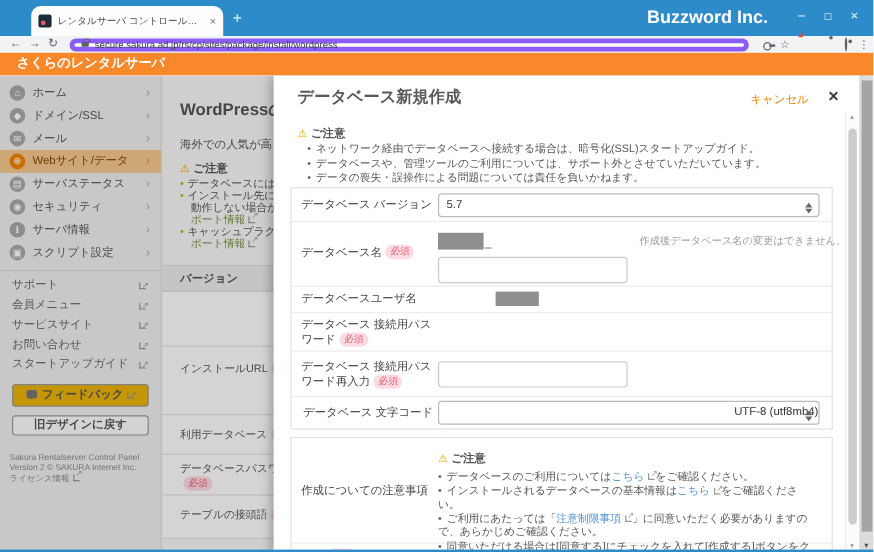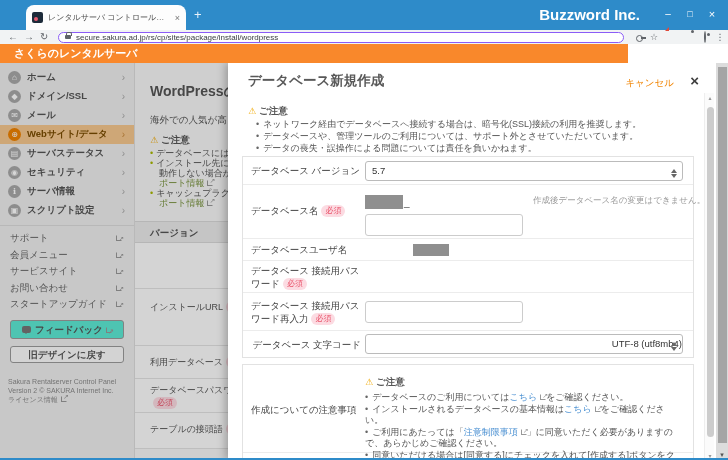--- a/index.html
+++ b/index.html
@@ -18,62 +18,62 @@
     text-overflow:ellipsis; flex:1 1 auto; }
   .tab-close { font-size:9px; color:#777; margin-left:4px; flex:0 0 auto; cursor:default; }
   .newtab { position:absolute; left:194px; top:4px; color:#e8f2fa; font-size:13px; line-height:22px; }
   .wintitle { position:absolute; right:88px; top:0; line-height:30px; color:#fff; font-size:15px; font-weight:bold; }
   .wc { position:absolute; top:0; height:30px; line-height:28px; color:#fff; font-size:10px; text-align:center; width:20px; }
   .wc.min { right:50px; } .wc.max { right:28px; font-size:9px; } .wc.cls { right:6px; font-size:11px; }
 
   .toolbar { position:absolute; left:0; top:30px; width:728px; height:14px; background:#f1f3f4; }
   .navbtn { position:absolute; top:0; height:14px; line-height:14px; color:#5f6368; font-size:10px; }
   .omnibox { position:absolute; left:58px; top:1.5px; width:566px; height:11px; background:#fff;
-    border:1px solid #8b5cf6; border-radius:6px; display:flex; align-items:center; padding:0 6px; }
+    border:4px solid #8b5cf6; border-radius:6px; display:flex; align-items:center; padding:0 6px; }
   .osslock { width:6px; height:4px; background:#5f6368; border-radius:1px; position:relative; margin-right:5px; flex:0 0 auto; }
   .osslock::before { content:""; position:absolute; top:-3px; left:1px; width:4px; height:3px;
     border:1px solid #5f6368; border-bottom:none; border-radius:2px 2px 0 0; }
   .url { font-size:8px; color:#3c4043; white-space:nowrap; }
   .tbi { position:absolute; top:2px; width:12px; height:11px; text-align:center; line-height:11px;
     font-size:9px; color:#5f6368; }
   .keyicon { width:8px; height:8px; position:relative; }
   .keyicon::before { content:""; position:absolute; left:0; top:3px; width:5px; height:5px; border:1.5px solid #5f6368; border-radius:50%; }
   .keyicon::after { content:""; position:absolute; left:5px; top:5px; width:5px; height:1.5px; background:#5f6368; }
   .shoticon { width:10px; height:9px; background:#3a7fe0; border-radius:2px; position:relative; }
   .shoticon::after { content:""; position:absolute; right:1px; bottom:1px; width:0; height:0;
     border-left:4px solid transparent; border-bottom:4px solid #e04a3a; }
   .puzicon { width:9px; height:9px; background:#5f6368; border-radius:2px; position:relative; margin-top:1px; }
   .puzicon::before { content:""; position:absolute; left:3px; top:-2px; width:3px; height:3px; border-radius:50%; background:#5f6368; }
   .proficon { width:9px; height:9px; border:1.5px solid #5f6368; border-radius:50%; position:relative; margin-top:1px; }
   .proficon::before { content:""; position:absolute; left:2px; top:1px; width:3px; height:3px; border-radius:50%; background:#5f6368; }
 
-  .appheader { position:absolute; left:0; top:44px; width:628px; height:19px; background:#f9882b; }
+  .appheader { position:absolute; left:0; top:44px; width:728px; height:19px; background:#f9882b; }
   .appheader span { display:block; padding-left:14px; line-height:19px; color:#fff; font-size:11px; font-weight:bold; }
 
   
   .page { position:absolute; left:0; top:63px; width:716px; height:397px; background:#f7f7f7; overflow:hidden; }
 
   .sidebar { position:absolute; left:0; top:0; width:135px; height:397px; background:#efefef; border-right:1px solid #ddd; }
   .nav-item { position:relative; height:19px; display:flex; align-items:center; padding-left:8px; cursor:pointer; }
   .nav-item:first-child { margin-top:5px; }
   .nav-ico { width:13px; height:13px; border-radius:50%; background:#a9a9a9; color:#fff; font-size:8px;
     line-height:13px; text-align:center; flex:0 0 auto; }
-  .nav-lab { font-size:9.5px; font-weight:bold; color:#555; margin-left:6px; white-space:nowrap; }
+  .nav-lab { font-size:9.5px; font-weight:normal; color:#555; margin-left:6px; white-space:nowrap; }
   .nav-chev { position:absolute; right:9px; color:#aaa; font-size:10px; }
   .nav-item.active { background:#f6c78e; }
   .nav-item.active .nav-ico { background:#ef8200; }
   .nav-item.active .nav-lab { color:#7a4c00; }
   .nav-item.active .nav-chev { color:#c98b3e; }
   .sb-div { height:1px; background:#dcdcdc; margin:5px 0 4px 0; }
   .sb-link { position:relative; height:16.5px; line-height:16.5px; padding-left:10px; font-size:9.5px; color:#666; cursor:pointer; }
   .ext { display:inline-block; width:6px; height:6px; border:1px solid #999; border-top-color:transparent;
     border-right-color:transparent; position:relative; margin-left:3px; }
   .ext::after { content:"↗"; position:absolute; top:-5px; right:-3px; font-size:7px; color:#999; }
   .sb-link .ext { position:absolute; right:12px; top:5px; }
-  .sb-btn { margin:7px 10px 0 10px; height:19px; border:1px solid #9b9b9b; border-radius:3px; background:#5eead4;
+  .sb-btn { margin:7px 10px 0 10px; height:19px; border:1px solid #9b9b9b; border-radius:3px; background:#eab308;
     text-align:center; line-height:17px; font-size:9.5px; font-weight:bold; color:#555; cursor:pointer; }
   .sb-btn.white { background:#fcfcfc; height:17px; line-height:15px; }
   .bubble { display:inline-block; width:9px; height:7px; background:#777; border-radius:2px; margin-right:4px; position:relative; top:0px; }
   .bubble::after { content:""; position:absolute; left:2px; bottom:-3px; border:2px solid transparent; border-top-color:#777; }
   .sb-footer { margin:14px 8px 0 8px; font-size:7px; line-height:9px; color:#8a8a8a; }
   .sb-footer .lic { color:#8a8a8a; cursor:pointer; }
 
   .content { position:absolute; left:135px; top:0; width:581px; height:397px; background:#f7f7f7; }
   .c-head { position:absolute; left:15px; top:20px; font-size:14px; font-weight:bold; color:#555; white-space:nowrap; }
   .c-intro { position:absolute; left:15px; top:51px; font-size:9.5px; color:#555; white-space:nowrap; }
@@ -266,21 +266,21 @@
 
     <div class="overlay"></div>
 
     <div class="modal">
       <div class="m-title">データベース新規作成</div>
       <span class="m-cancel">キャンセル</span>
       <span class="m-close">×</span>
 
       <div class="m-ntitle"><span class="warn">⚠</span><span>ご注意</span></div>
       <div class="m-bullets">
-        <div class="mb">ネットワーク経由でデータベースへ接続する場合は、暗号化(SSL)接続の利用を推奨します。</div>
+        <div class="mb">ネットワーク経由でデータベースへ接続する場合は、暗号化(SSL)スタートアップガイド。</div>
         <div class="mb">データベースや、管理ツールのご利用については、サポート外とさせていただいています。</div>
         <div class="mb">データの喪失・誤操作による問題については責任を負いかねます。</div>
       </div>
 
       <div class="m-table t1">
         <div class="frow h28 vc">
           <div class="flabel">データベース バージョン</div>
           <div class="ffield">
               <div class="select"><span>5.7</span><span class="selarr"></span></div>
             </div>

